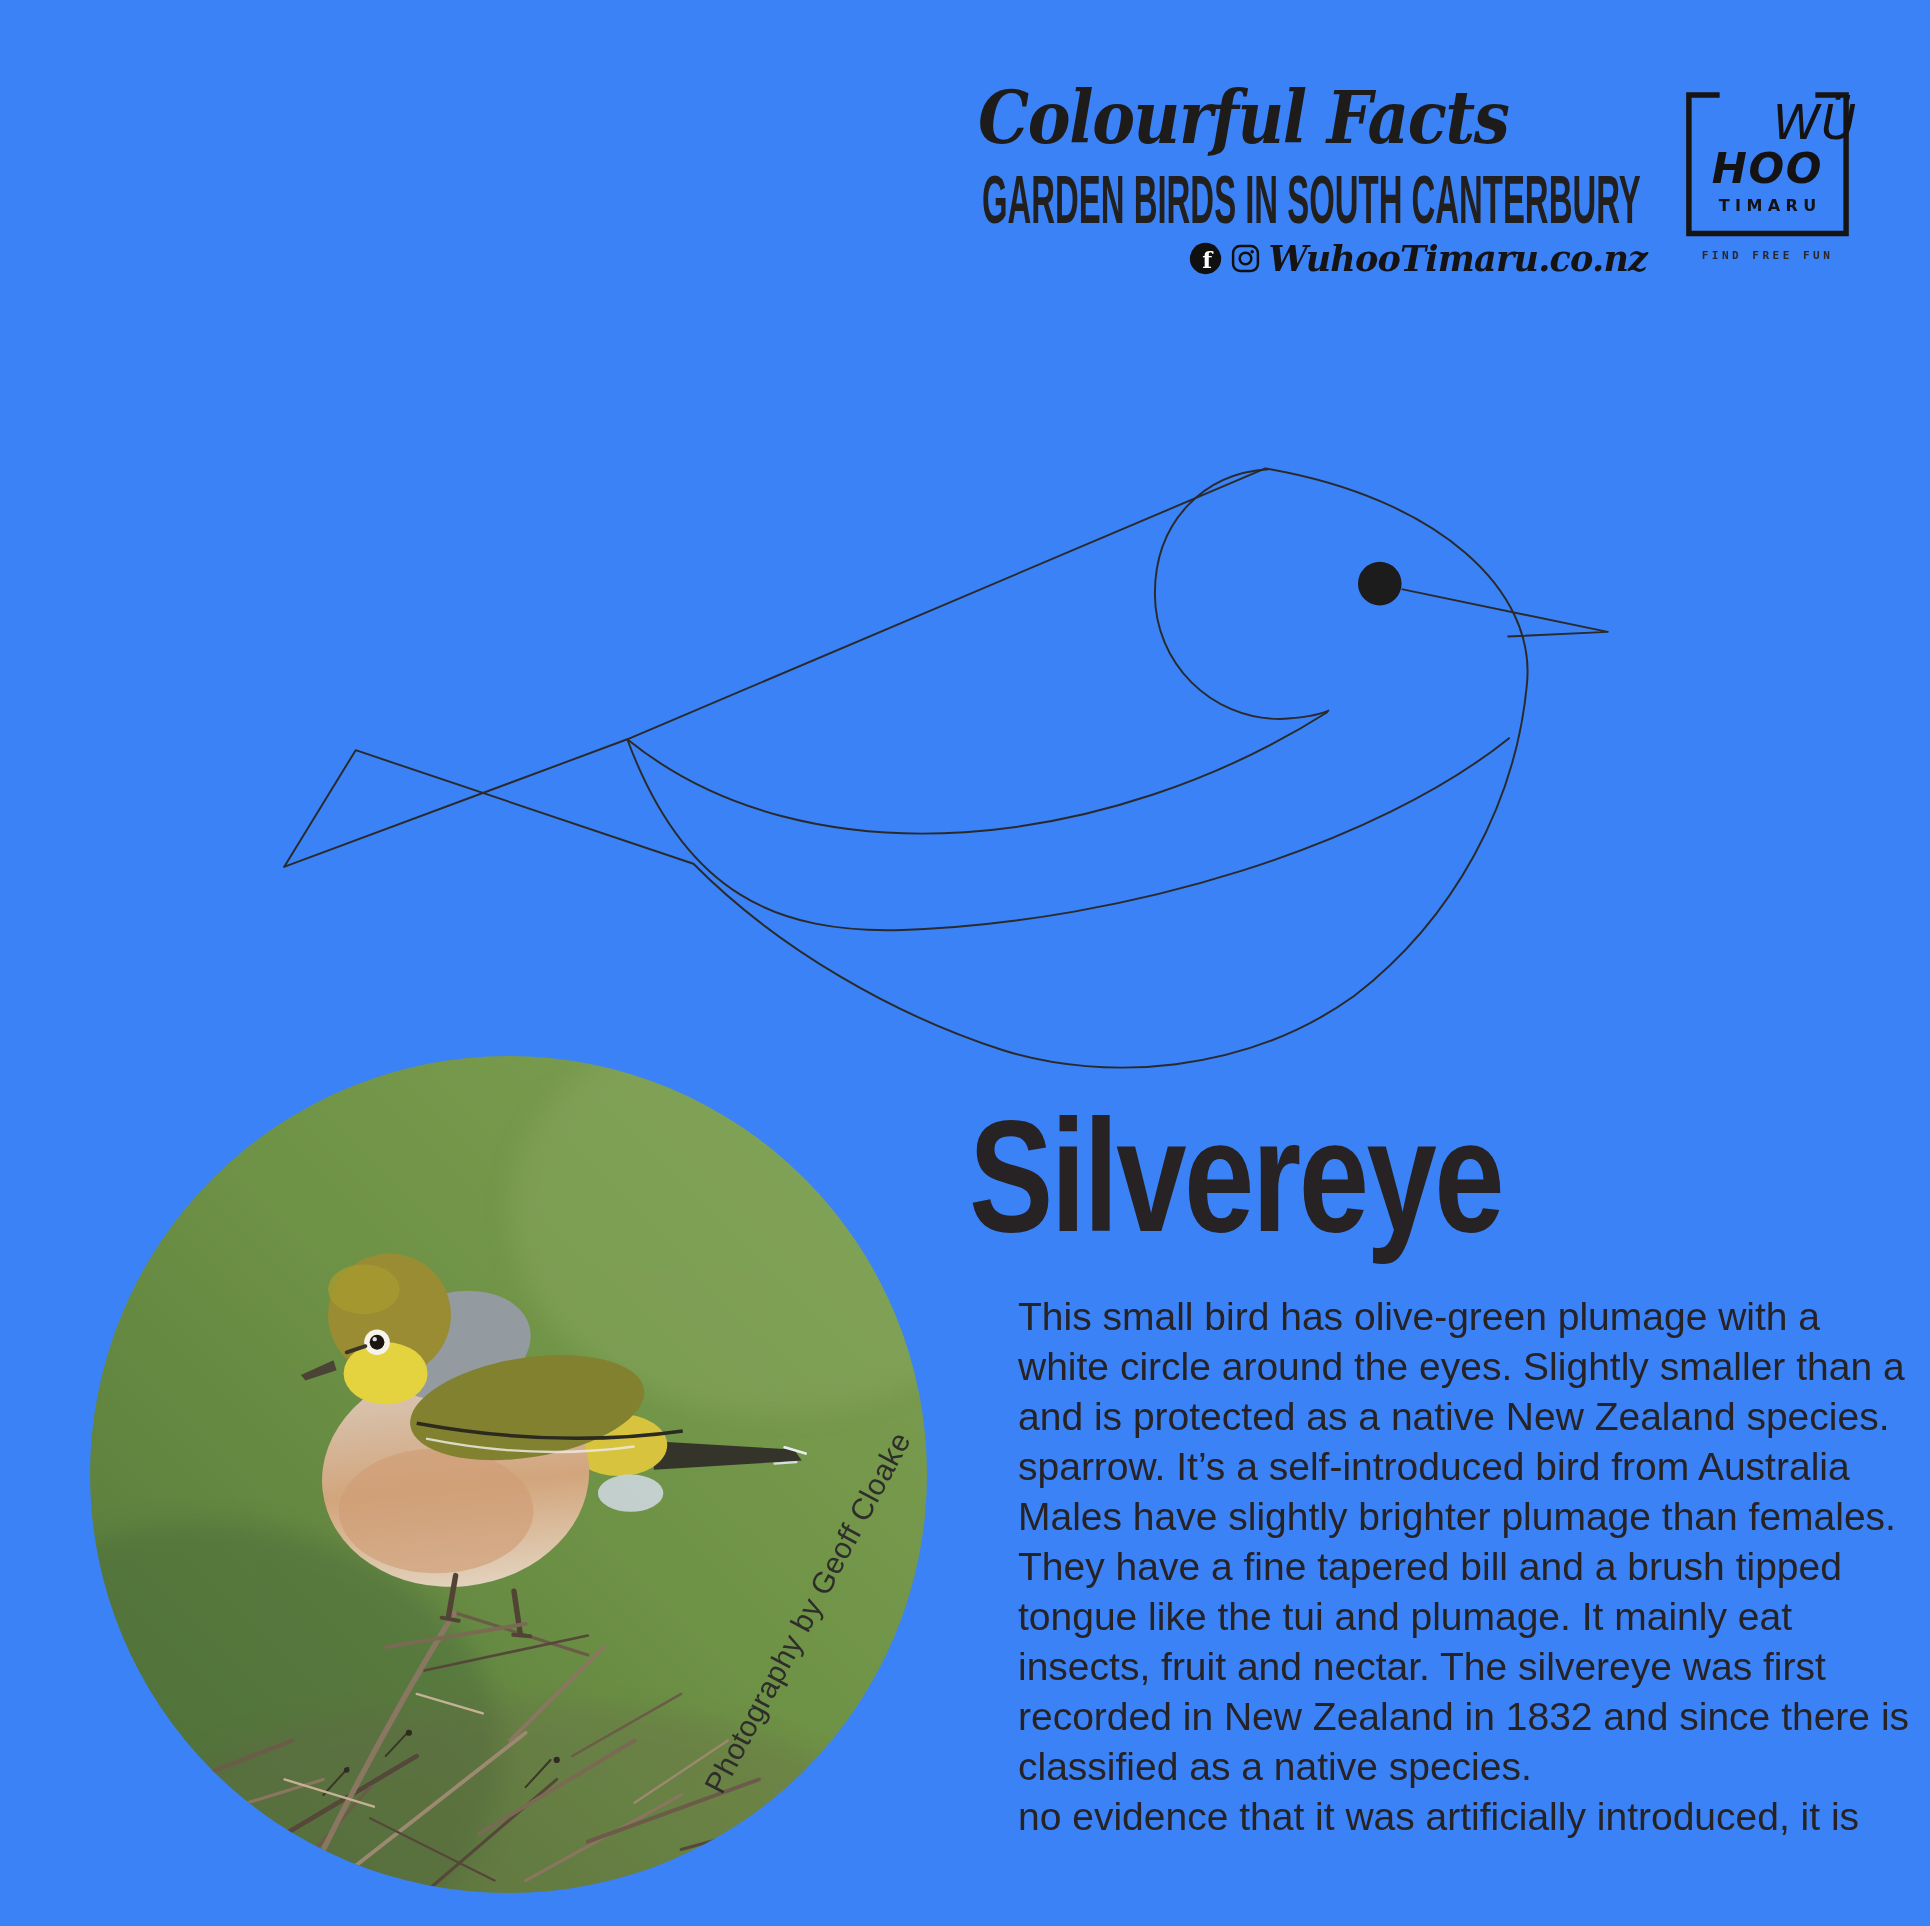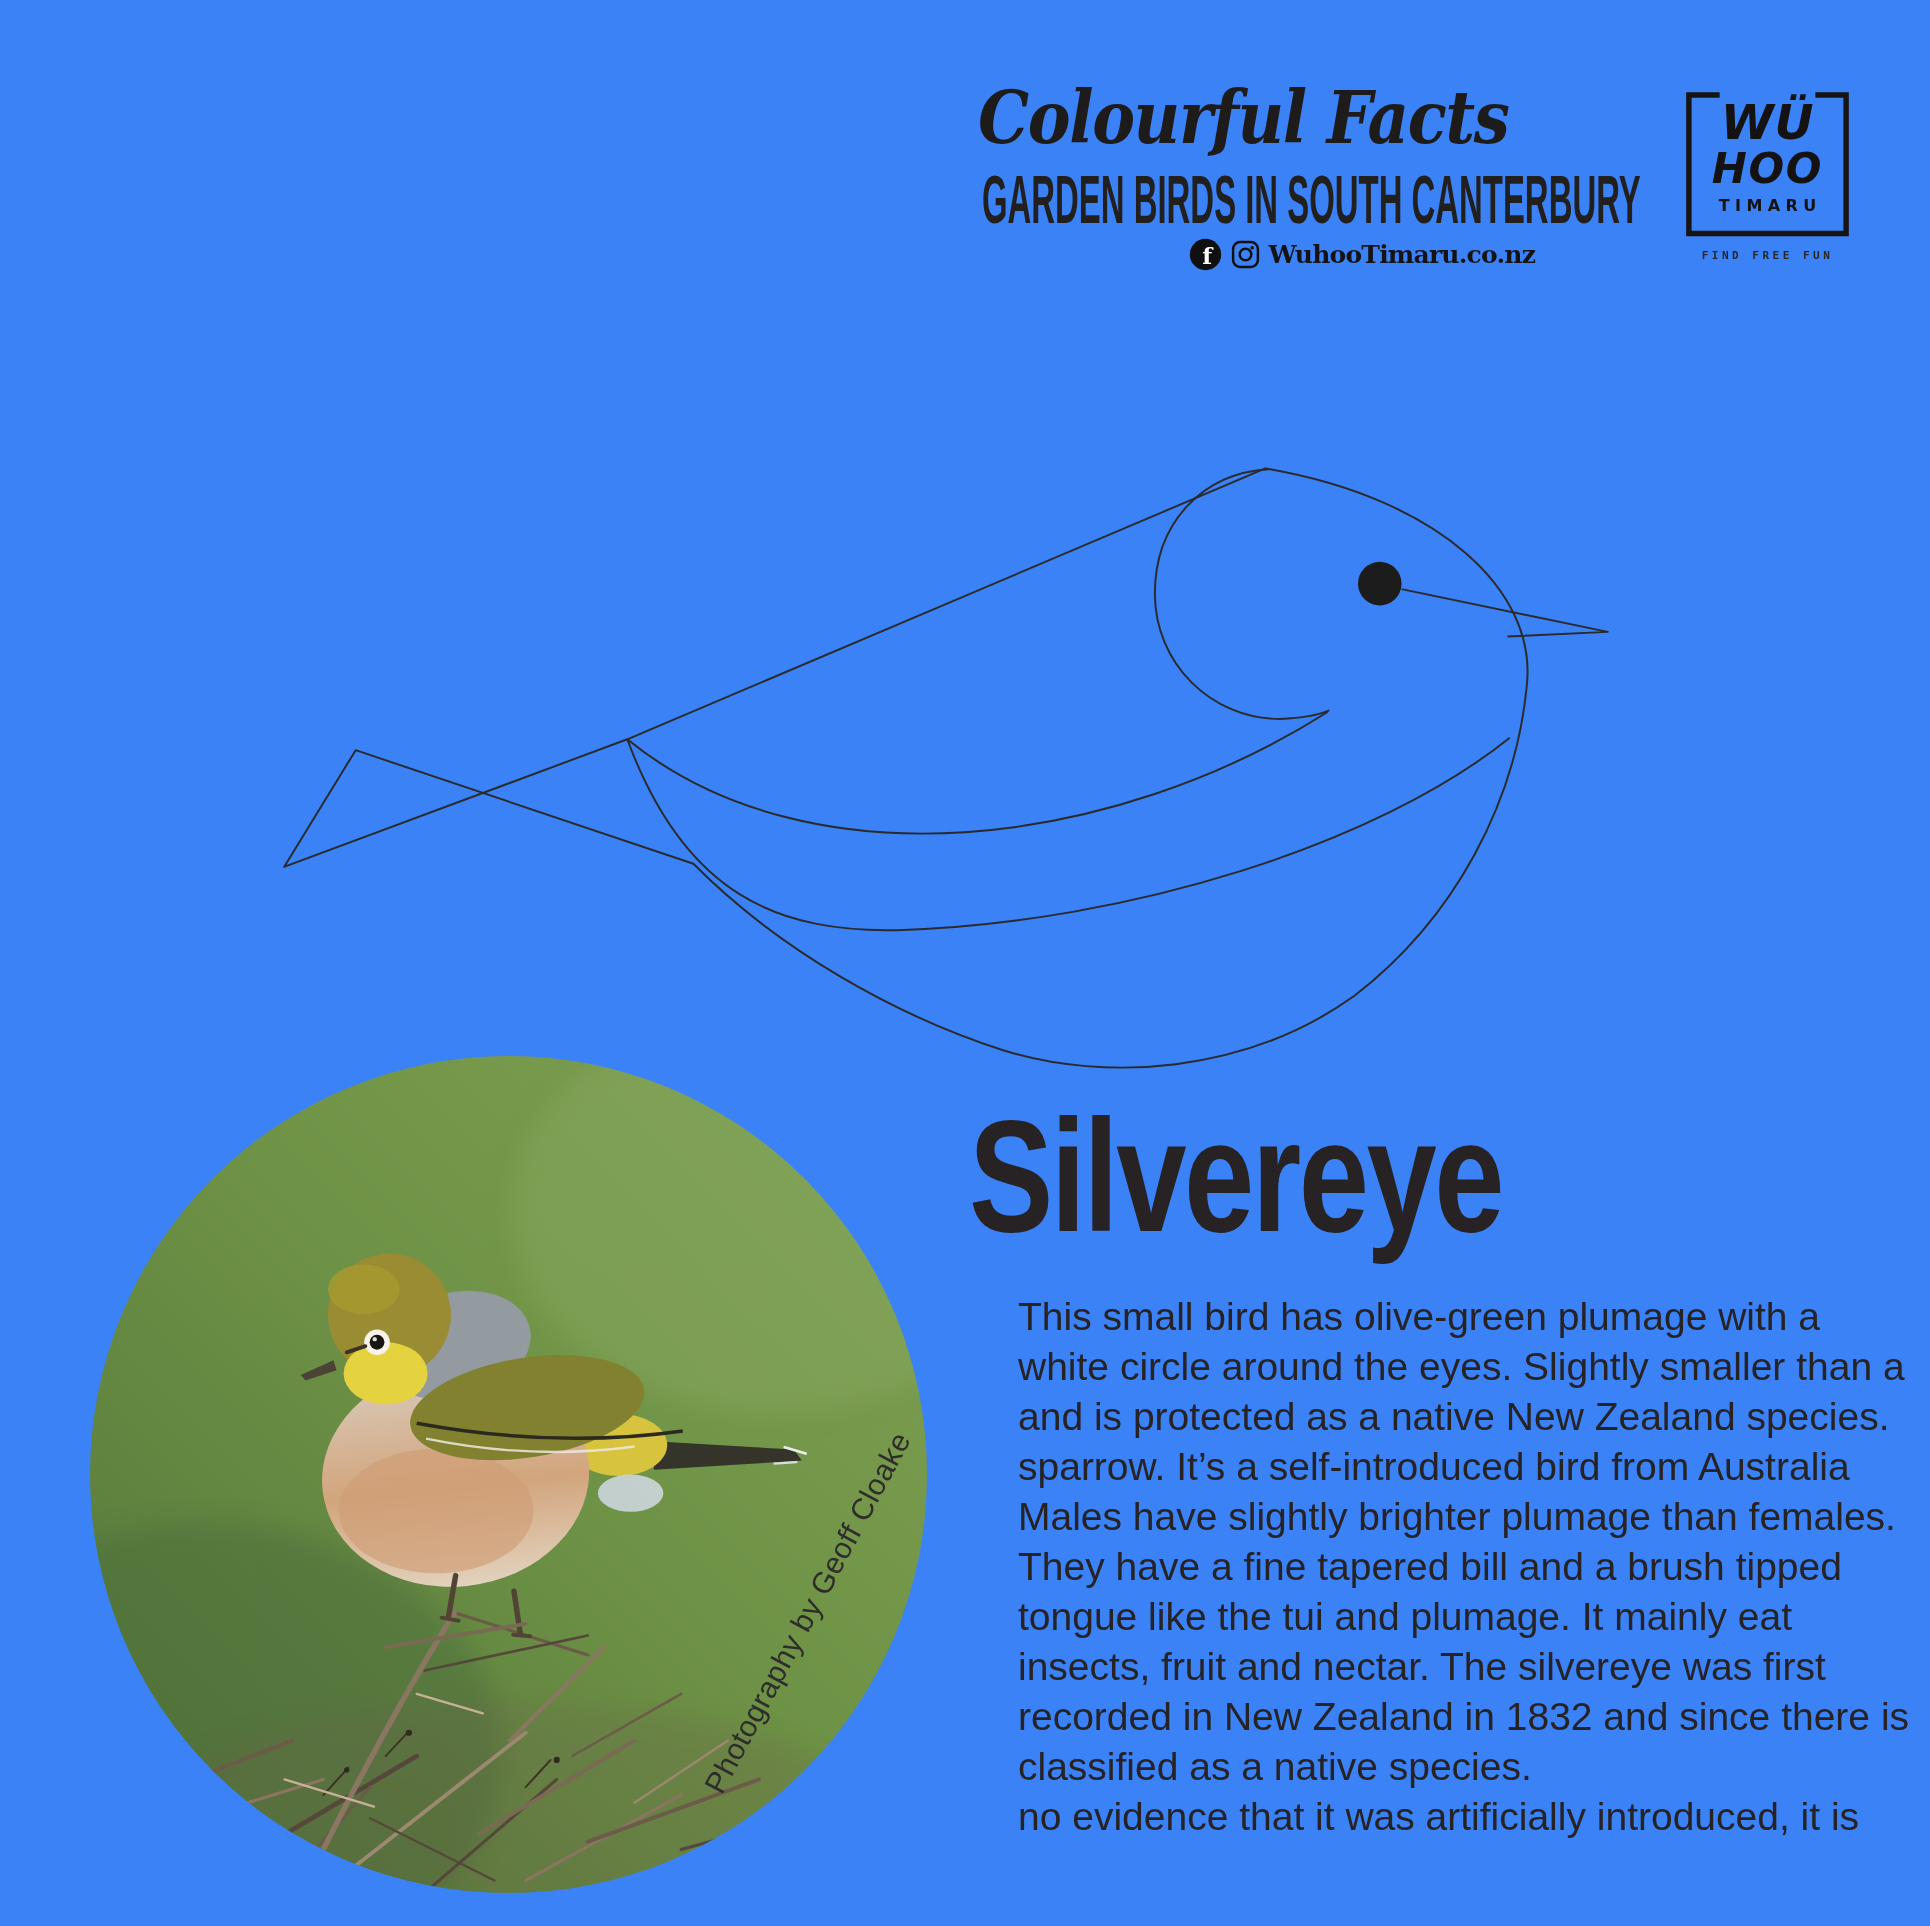--- a/index.html
+++ b/index.html
@@ -8,28 +8,28 @@
 
   
   .hdr-title{position:absolute;left:978px;top:81px;line-height:1;
              font-family:"DejaVu Serif",serif;font-style:italic;font-weight:700;
              font-size:73px;letter-spacing:-1.6px;color:#1e1b1b;
              transform:scaleX(0.88);transform-origin:left top;white-space:nowrap;}
   .hdr-sub{position:absolute;left:982px;top:165px;line-height:1;
            font-weight:700;font-size:47px;color:#221f1f;white-space:nowrap;
            transform:scale(0.70,1.45);transform-origin:left top;}
   .social-row{position:absolute;left:1189px;top:238px;display:flex;align-items:center;gap:7.8px;}
-  .site-link{font-family:"DejaVu Serif",serif;font-weight:700;
-             font-size:25px;letter-spacing:-0.8px;color:#151313;white-space:nowrap;text-decoration:none;}
+  .site-link{font-family:"DejaVu Serif",serif;font-style:italic;font-weight:700;
+             font-size:35px;letter-spacing:-0.8px;color:#151313;white-space:nowrap;text-decoration:none;}
 
   
   .logo{position:absolute;left:1678px;top:87px;width:179px;height:187px;color:#141212;}
   .logo .brk{position:absolute;left:0;top:0;}
-  .logo .l1{position:absolute;left:0;top:11px;width:100%;text-align:center;
-            font-family:"DejaVu Sans",sans-serif;font-style:italic;font-weight:700;
+  .logo .l1{position:absolute;left:0;top:11px;width:100%;text-align:right;
+            font-family:"DejaVu Sans",sans-serif;font-style:italic;font-weight:400;
             font-size:48px;line-height:1;letter-spacing:0.8px;}
   .logo .l2{position:absolute;left:0;top:61px;width:100%;text-align:center;
             font-family:"DejaVu Sans",sans-serif;font-style:italic;font-weight:800;
             font-size:42px;line-height:1;letter-spacing:1.6px;}
   .logo .l3{position:absolute;left:0;top:111px;width:100%;text-align:center;
             font-family:"DejaVu Sans",sans-serif;font-weight:700;
             font-size:16px;line-height:1;letter-spacing:5.4px;text-indent:5.4px;}
   .logo .tag{position:absolute;left:0;top:162px;width:100%;text-align:center;
              font-family:"DejaVu Sans Mono",monospace;font-weight:700;
              font-size:11px;letter-spacing:3.5px;color:#2a2725;white-space:nowrap;}

